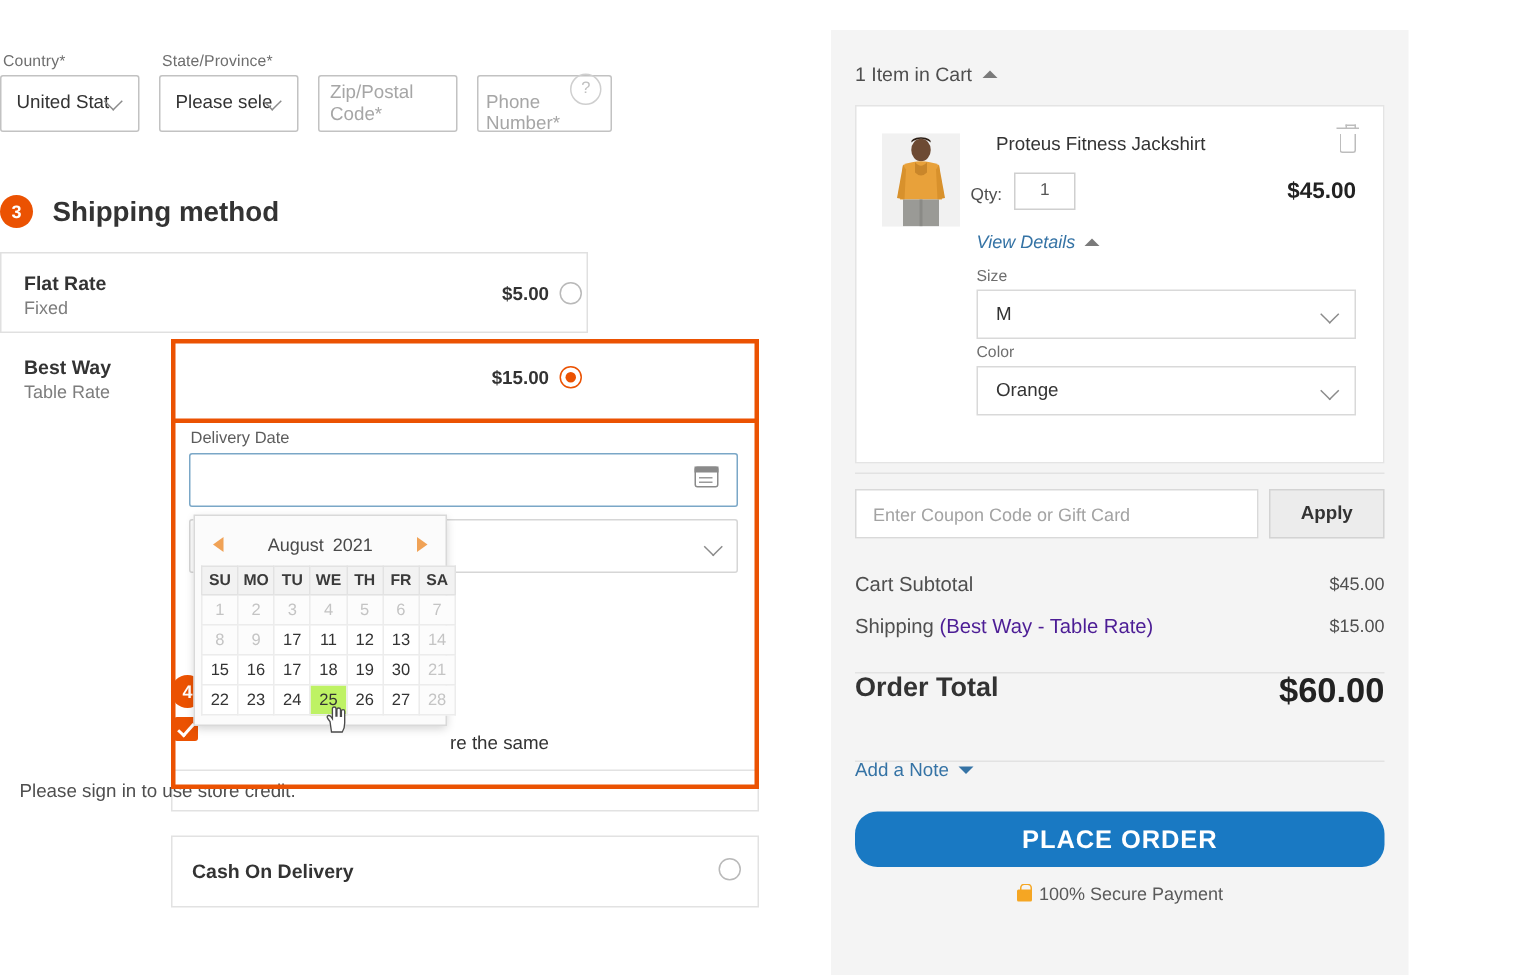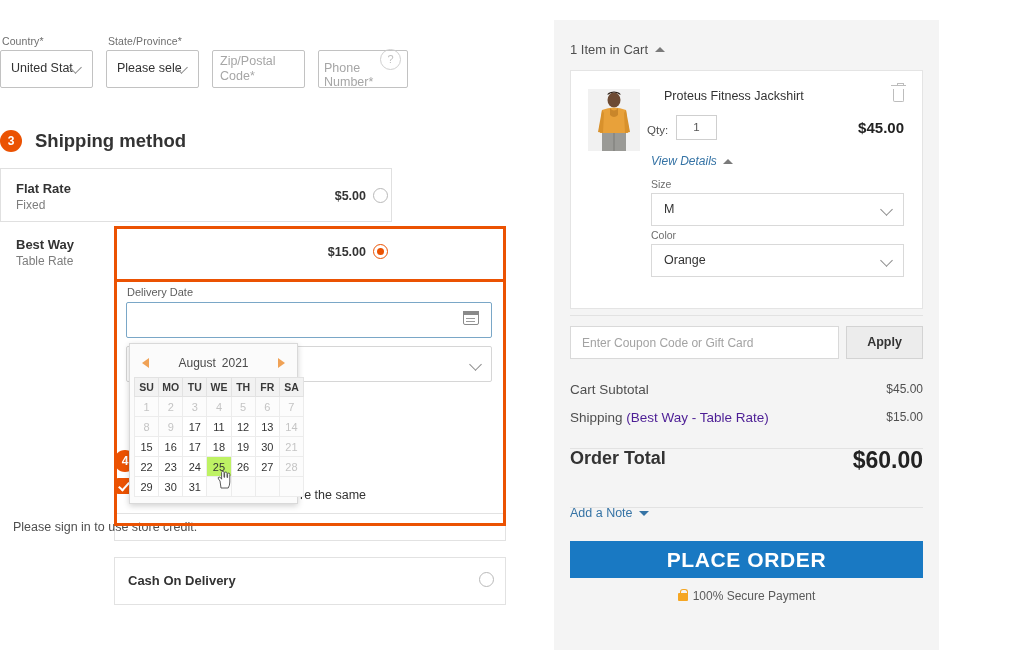--- a/index.html
+++ b/index.html
@@ -249,22 +249,22 @@
 
   .order-total-lbl { position: absolute; left: 16px; top: 448px; font-size: 18px; font-weight: bold; color: #333; }
   .order-total-val { position: absolute; left: 216px; top: 447px; width: 153px; text-align: right;
                      font-size: 23px; font-weight: bold; color: #222; }
 
   .add-note { position: absolute; left: 16px; top: 506px; font-size: 12.5px; color: #3573a5;
               display: flex; align-items: center; gap: 6px; }
 
   .place-order {
     position: absolute; left: 16px; top: 541px; width: 353px; height: 37px;
-    background: #1979c3; color: #fff; font-size: 21px; font-weight: bold;
-    letter-spacing: .6px; text-align: center; line-height: 37px;
+    background: #1979c3; color: #fff; font-size: 17px; font-weight: bold;
+    letter-spacing: .6px; text-align: center; line-height: 37px; border-radius: 15px;
   }
   .secure {
     position: absolute; left: 16px; top: 589px; width: 353px; text-align: center;
     font-size: 12px; color: #5a5a5a;
   }
   .lock {
     display: inline-block; position: relative; width: 10px; height: 8px;
     background: #f5a623; border-radius: 1px; vertical-align: -1px; margin-right: 5px;
   }
   .lock::before {
@@ -389,29 +389,20 @@
           </tr>
           <tr>
             <td>22</td>
             <td>23</td>
             <td>24</td>
             <td class="hover">25</td>
             <td>26</td>
             <td>27</td>
             <td class="dim">28</td>
           </tr>
-          <tr>
-            <td>29</td>
-            <td>30</td>
-            <td>31</td>
-            <td class="blank"></td>
-            <td class="blank"></td>
-            <td class="blank"></td>
-            <td class="blank"></td>
-          </tr>
         </tbody>
     </table>
   </div>
 
   <svg class="cursor-hand" viewBox="0 0 16 20">
     <path d="M5 18 L4 11 L2.5 9 Q1.5 7.5 3 7 Q4 6.8 4.8 8 L5.6 9.2 L5.6 2.5 Q5.6 1.3 6.8 1.3 Q8 1.3 8 2.5 L8 7.3 L8.6 7.3 L8.6 3.2 Q8.6 2 9.8 2 Q11 2 11 3.2 L11 7.5 L11.6 7.5 L11.6 4.3 Q11.6 3.1 12.7 3.1 Q13.8 3.1 13.8 4.3 L13.8 12 Q13.8 15.5 12.2 18 Z" fill="#ffffff" stroke="#4a4a4a" stroke-width="0.9"></path>
   </svg>
 
   <div class="summary">
     <div class="sum-head">

